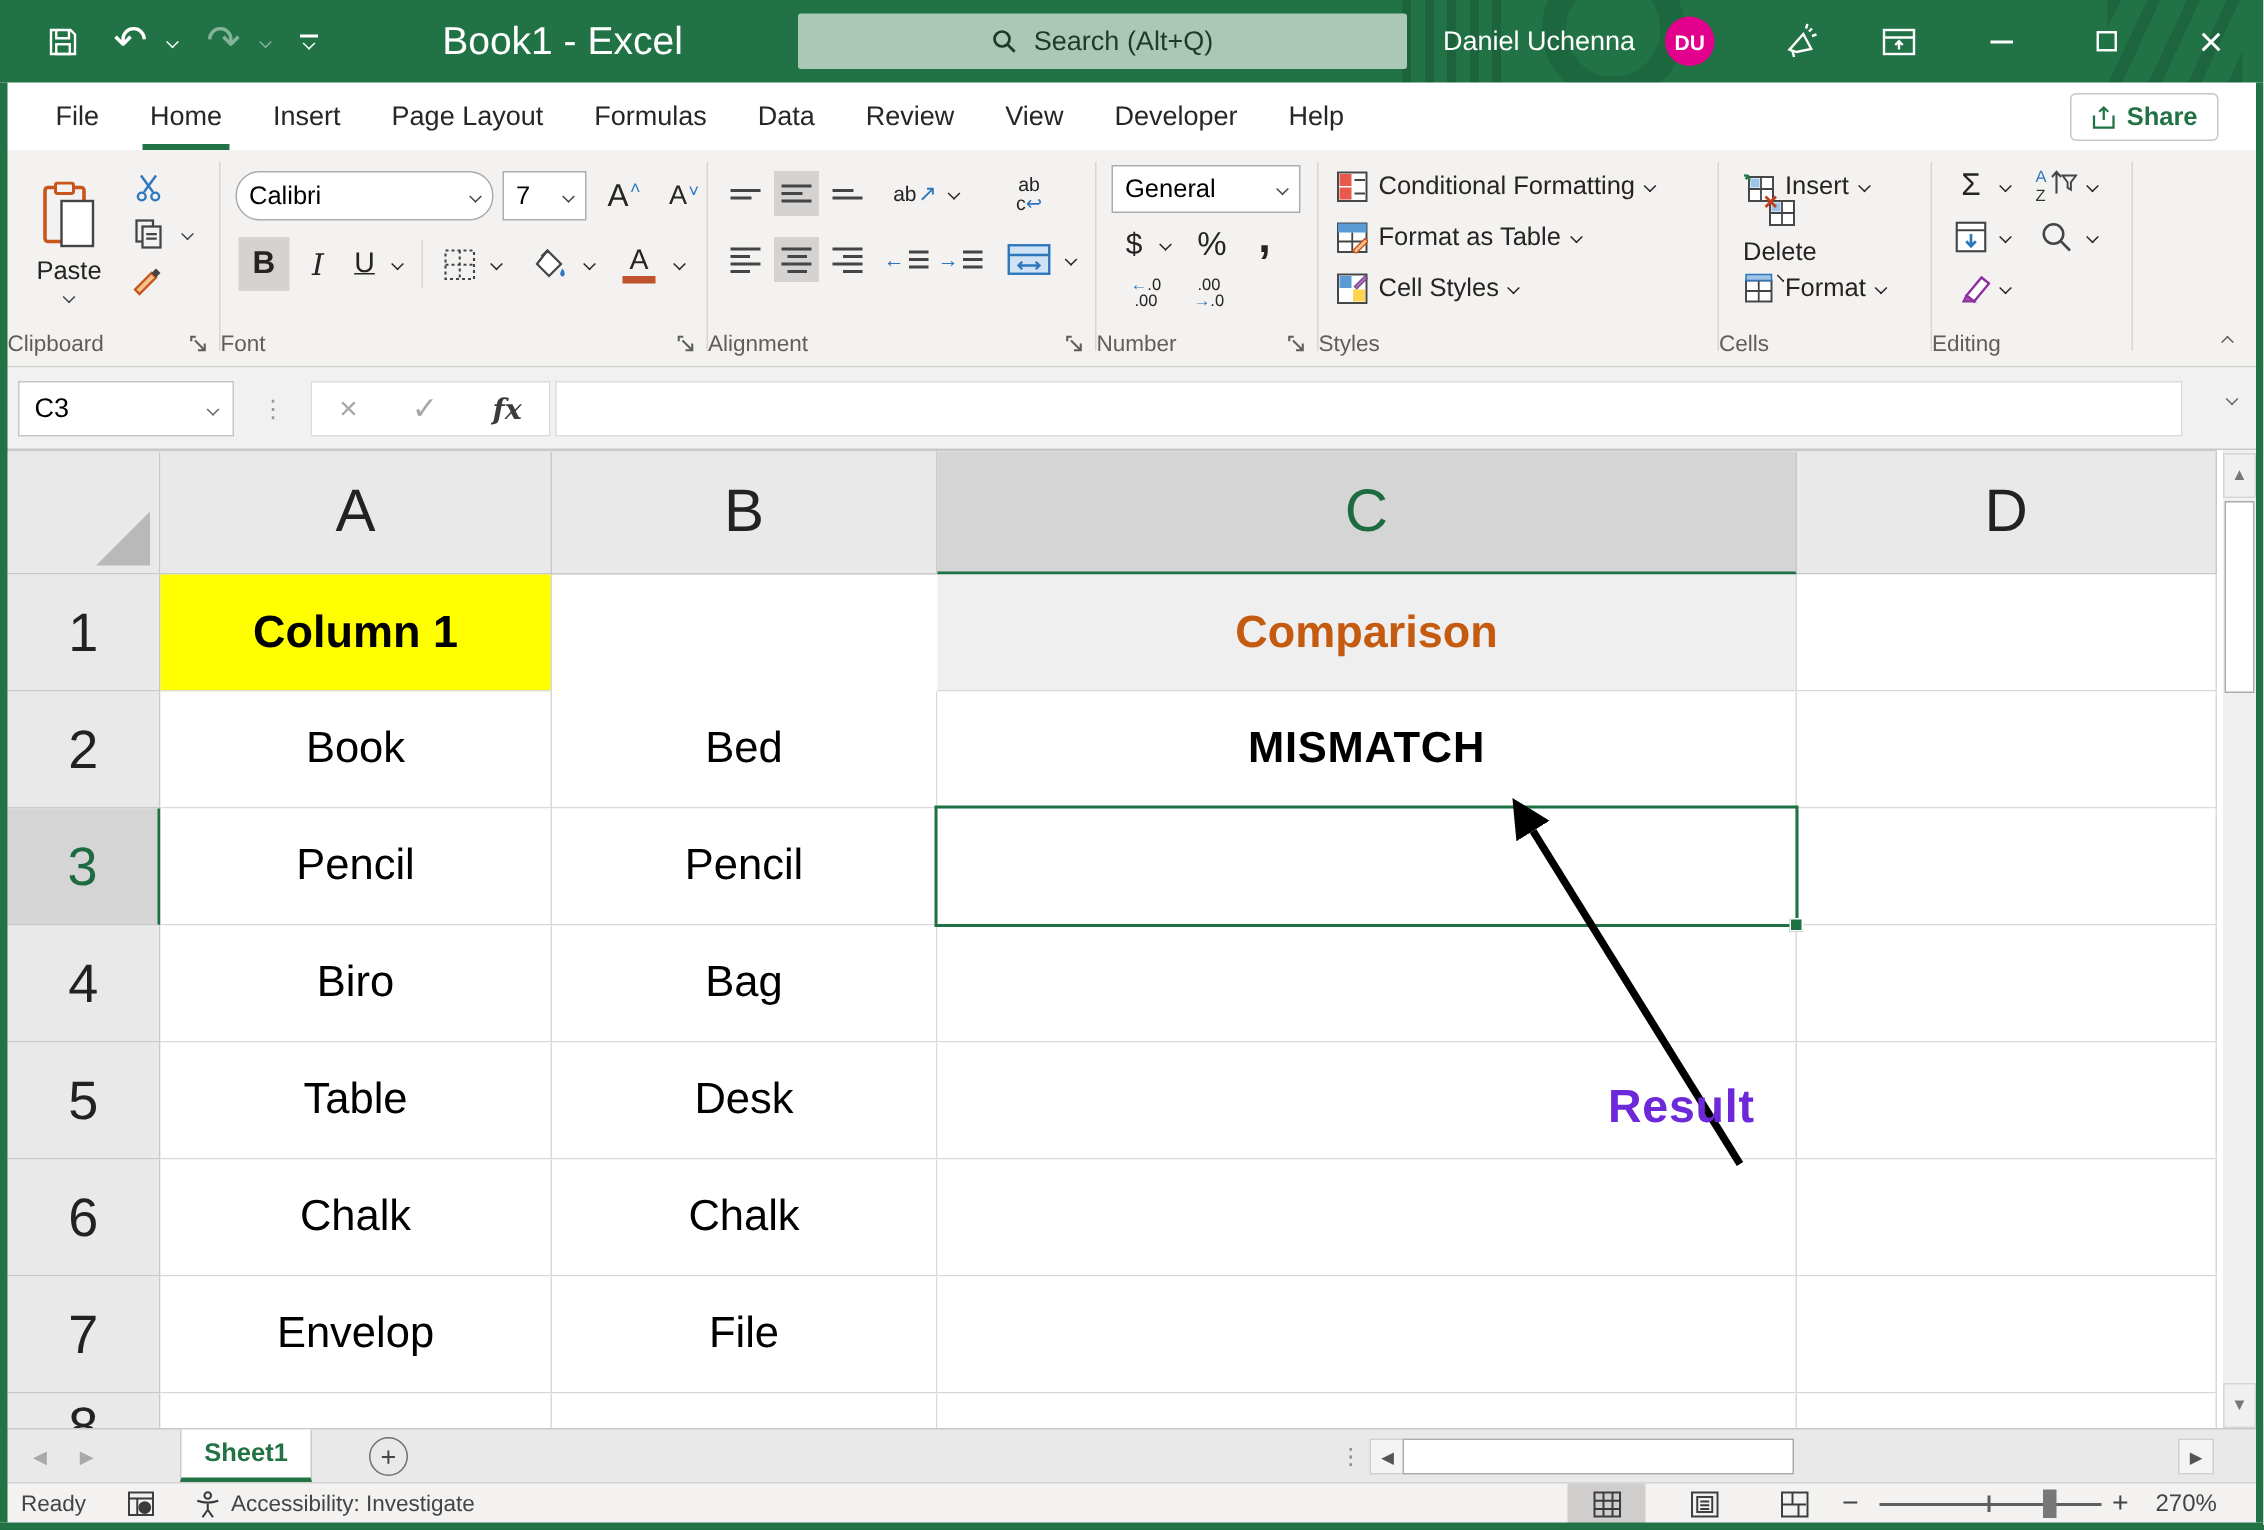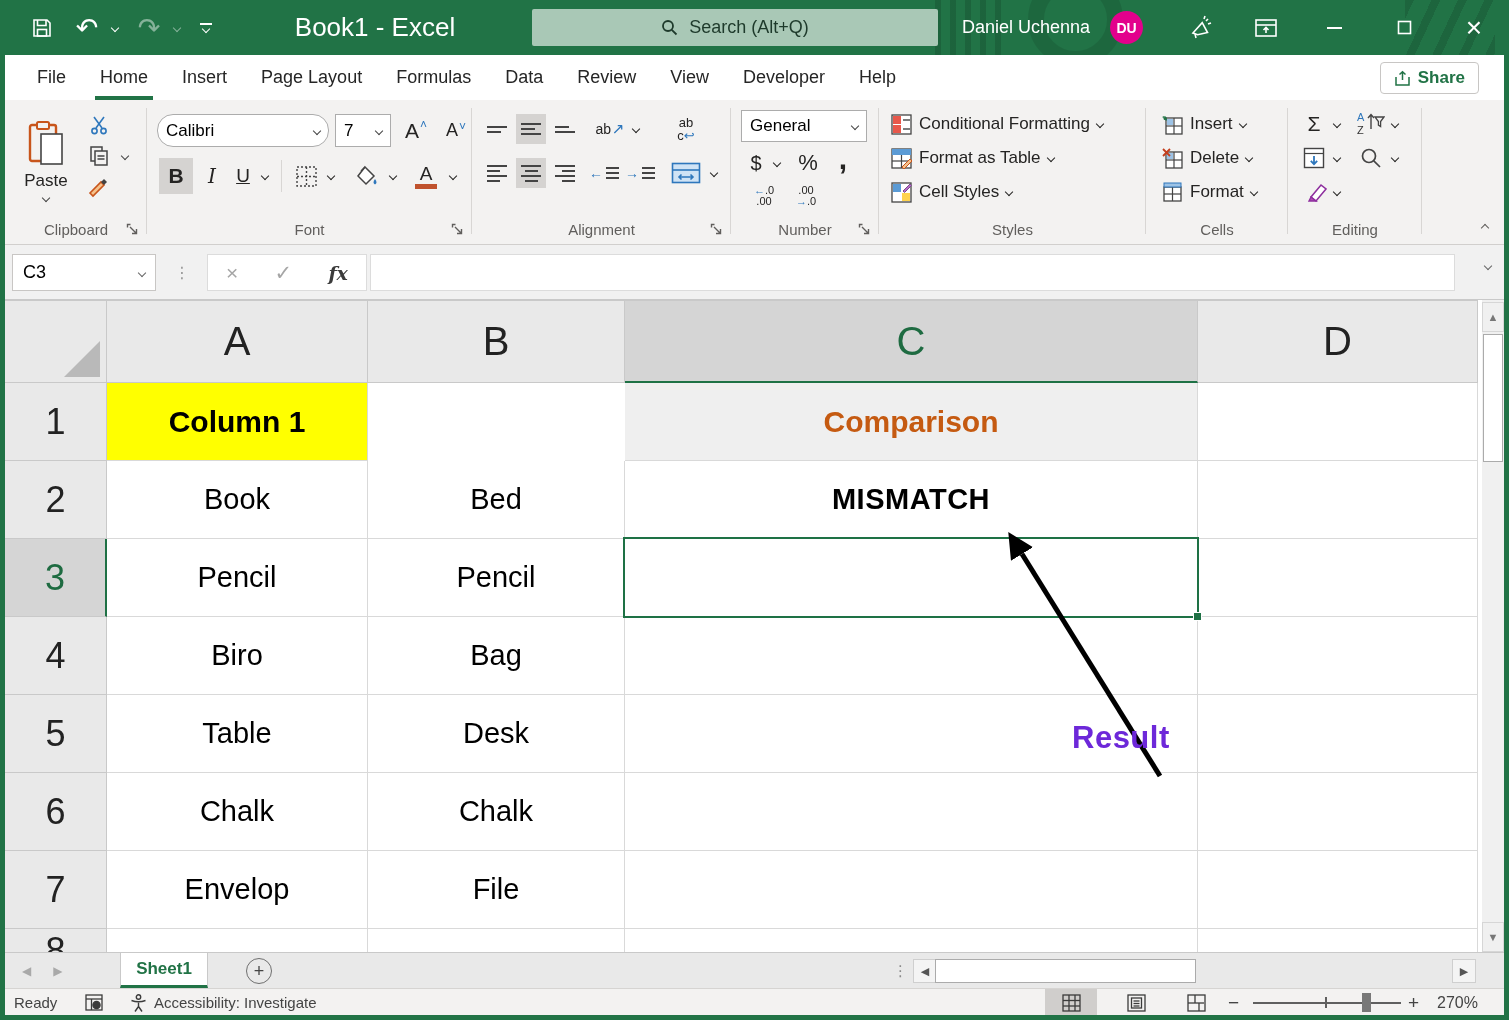--- a/index.html
+++ b/index.html
@@ -31,21 +31,21 @@
   .tabrow { position:absolute; left:0; top:55px; width:1509px; height:45px; background:#fff; z-index:20; }
   .tabs { position:absolute; left:20px; top:0; height:45px; display:flex; align-items:center; }
   .rtab { position:relative; height:45px; display:flex; align-items:center; padding:0 17px; font-size:18px; color:#262626; cursor:default; }
   .rtab.active::after { content:""; position:absolute; left:12px; right:12px; bottom:0; height:4px; background:var(--excel-green); }
   .share-btn { position:absolute; right:30px; top:7px; height:32px; padding:0 13px; display:flex; align-items:center; gap:7px; background:#fff; border:1px solid #C8C6C4; border-radius:4px; color:var(--excel-green); font-size:17px; font-weight:bold; }
 
   
   .ribbon { position:absolute; left:0; top:100px; width:1509px; height:145px; background:#F3F2F1; border-bottom:1px solid #D1CFCD; z-index:20; font-size:17px; color:#252423; }
   .grp { position:absolute; top:0; height:144px; }
   .grp::after { content:""; position:absolute; right:0; top:8px; bottom:10px; width:1px; background:#D8D6D4; }
-  .grp-label { position:absolute; left:0; right:0; bottom:6px; text-align:center; font-size:15px; color:#605E5C; }
+  .grp-label { position:absolute; left:0; right:0; bottom:6px; font-size:15px; color:#605E5C; }
   .launcher { position:absolute; right:7px; bottom:7px; width:14px; height:14px; color:#605E5C; }
   .combo { position:absolute; background:#fff; border:1px solid #ACACAC; display:flex; align-items:center; padding:0 8px; font-size:17px; color:#000; }
   .combo .chev { margin-left:auto; color:#444; }
   .rbtn { position:absolute; display:flex; align-items:center; justify-content:center; color:#252423; }
   .sel { background:#D5D3D1; }
   .two-line { font-size:11px; line-height:11px; text-align:center; color:#252423; }
   .blue { color:#2E77BC; }
   .ribbon-row-label { display:flex; align-items:center; gap:7px; font-size:17px; }
   .bars { display:flex; flex-direction:column; gap:3px; }
   .bars i { display:block; height:2px; background:#444; }
@@ -480,21 +480,21 @@
             <rect x="4" y="4" width="16" height="16" fill="#fff" stroke="#444" stroke-width="1.3"></rect>
             <line x1="12" y1="4" x2="12" y2="20" stroke="#444" stroke-width="1.2"></line>
             <line x1="4" y1="12" x2="20" y2="12" stroke="#444" stroke-width="1.2"></line>
             <rect x="5" y="5" width="6" height="6" fill="#9DC3E6"></rect>
             <path d="M8 0 L8 3 M8 3 L5.5 1 M8 3 L10.5 1" stroke="#217346" stroke-width="1.6" fill="none" transform="rotate(225 6 4)"></path>
           </svg>
       </span>
       <span>Insert</span>
         <span class="chev"></span>
     </div>
-    <div class="rbtn ribbon-row-label" style="left:16px;top:44px;height:28px;">
+    <div class="rbtn ribbon-row-label" style="left:16px;top:44px;height:28px;flex-direction:column;">
       <span>
         <svg width="21" height="21" viewBox="0 0 21 21">
             <rect x="4" y="4" width="16" height="16" fill="#fff" stroke="#444" stroke-width="1.3"></rect>
             <line x1="12" y1="4" x2="12" y2="20" stroke="#444" stroke-width="1.2"></line>
             <line x1="4" y1="12" x2="20" y2="12" stroke="#444" stroke-width="1.2"></line>
             <rect x="5" y="5" width="6" height="6" fill="#9DC3E6"></rect>
             <path d="M1 1 L8 8 M8 1 L1 8" stroke="#C43E1C" stroke-width="1.8"></path>
           </svg>
       </span>
       <span>Delete</span>

